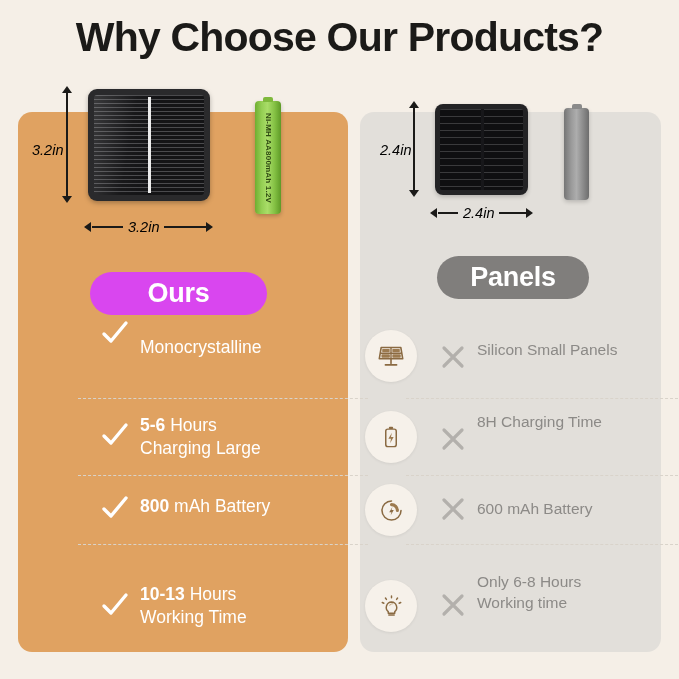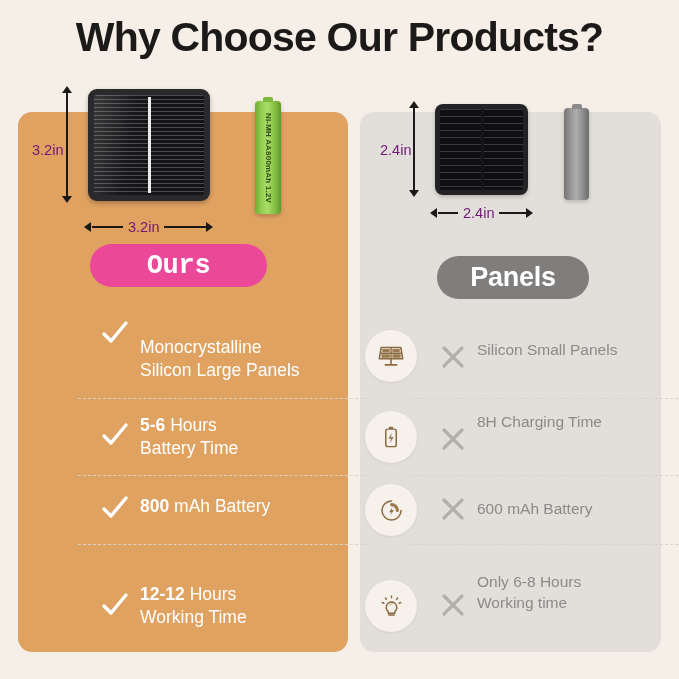--- a/index.html
+++ b/index.html
@@ -181,22 +181,23 @@
     width: 10px;
     height: 5px;
     border-radius: 2px 2px 0 0;
     background: #8a8a8a;
   }
 
   
   .dim-label {
     position: absolute;
     font-size: 14.5px;
-    color: #701a75;
+    color: #000000;
     white-space: nowrap;
+    font-style: italic;
   }
   .dim-line {
     position: absolute;
     background: #1B1A18;
   }
   .arrowhead {
     position: absolute;
     width: 0; height: 0;
   }
 
@@ -208,24 +209,23 @@
     display: flex;
     align-items: center;
     justify-content: center;
     color: #FFFFFF;
     font-size: 27px;
     font-weight: 700;
     letter-spacing: -0.3px;
   }
   .badge-ours {
     left: 90px;
-    top: 244px;
+    top: 272px;
     width: 177px;
-    background: #ec4899;
-    font-family: Liberation Mono, monospace;
+    background: #d946ef;
   }
   .badge-others {
     left: 437px;
     top: 256px;
     width: 152px;
     background: #807E7C;
   }
 
   
   .rows {
@@ -352,21 +352,20 @@
   <div class="badge badge-others">Panels</div>
 
   <div class="rows">
 
     <div class="row tall">
       <svg class="check" viewBox="0 0 30 30">
         <path d="M4 16 L11 23 L26 5" fill="none" stroke="#FFFFFF" stroke-width="3.4" stroke-linecap="round" stroke-linejoin="round"></path>
       </svg>
       <div class="text-ours" style="top:18px;">
         <div><span class="b"></span><span>Monocrystalline</span></div>
-        <div>Silicon Large Panels</div>
       </div>
 
       <div class="center-icon" style="top:12px;">
         <svg viewBox="0 0 32 32" width="30" height="30">
           <path d="M5.5 7 H26.5 L28.5 19 H3.5 Z" fill="none" stroke="#8A6A42" stroke-width="1.7" stroke-linejoin="round"></path>
           <path d="M16 7 V19 M4.5 13 H27.5" stroke="#8A6A42" stroke-width="1.5"></path>
           <rect x="6.6" y="8.4" width="8" height="3.6" rx=".7" fill="#9C7A4F"></rect>
           <rect x="17.4" y="8.4" width="8" height="3.6" rx=".7" fill="#9C7A4F"></rect>
           <rect x="5.8" y="14.2" width="9" height="3.6" rx=".7" fill="#9C7A4F"></rect>
           <rect x="17.4" y="14.2" width="9" height="3.6" rx=".7" fill="#9C7A4F"></rect>
@@ -383,21 +382,21 @@
       <div class="row-divider left" style="top:80px;"></div>
       <div class="row-divider right" style="top:80px;"></div>
     </div>
 
     <div class="row">
       <svg class="check" viewBox="0 0 30 30" style="top:18px;">
         <path d="M4 16 L11 23 L26 5" fill="none" stroke="#FFFFFF" stroke-width="3.4" stroke-linecap="round" stroke-linejoin="round"></path>
       </svg>
       <div class="text-ours" style="top:12px;">
         <div><span class="b">5-6</span><span> Hours</span></div>
-        <div>Battery Time</div>
+        <div>Charging Large</div>
       </div>
 
       <div class="center-icon" style="top:9px;">
         <svg viewBox="0 0 32 32" width="28" height="28">
           <rect x="10" y="7" width="12" height="20" rx="2.4" fill="none" stroke="#8A6A42" stroke-width="1.7"></rect>
           <rect x="13.6" y="4.4" width="4.8" height="2.4" rx="1" fill="#8A6A42"></rect>
           <path d="M17 11 L13 18 H16 L15 23 L19 16 H16 Z" fill="#9C7A4F"></path>
         </svg>
       </div>
 
@@ -438,21 +437,21 @@
       </div>
       <div class="row-divider left" style="top:62px;"></div>
       <div class="row-divider right" style="top:62px;"></div>
     </div>
 
     <div class="row">
       <svg class="check" viewBox="0 0 30 30" style="top:28px;">
         <path d="M4 16 L11 23 L26 5" fill="none" stroke="#FFFFFF" stroke-width="3.4" stroke-linecap="round" stroke-linejoin="round"></path>
       </svg>
       <div class="text-ours" style="top:21px;">
-        <div><span class="b">12-12</span><span> Hours</span></div>
+        <div><span class="b">10-13</span><span> Hours</span></div>
         <div>Working Time</div>
       </div>
 
       <div class="center-icon" style="top:18px;">
         <svg viewBox="0 0 32 32" width="29" height="29">
           <path d="M16 11 A6 6 0 0 0 12.4 21.6 V23.4 H19.6 V21.6 A6 6 0 0 0 16 11 Z" fill="none" stroke="#8A6A42" stroke-width="1.6" stroke-linejoin="round"></path>
           <path d="M13 25.4 H19" stroke="#8A6A42" stroke-width="1.6" stroke-linecap="round"></path>
           <path d="M16 4.5 V6.4 M9.3 6.6 L10.4 8.2 M22.7 6.6 L21.6 8.2 M5.8 11.6 L7.6 12.4 M26.2 11.6 L24.4 12.4" stroke="#8A6A42" stroke-width="1.6" stroke-linecap="round"></path>
           <path d="M14 14.6 A4 4 0 0 1 17.4 13" fill="none" stroke="#C6AE8C" stroke-width="1.3" stroke-linecap="round"></path>
         </svg>

